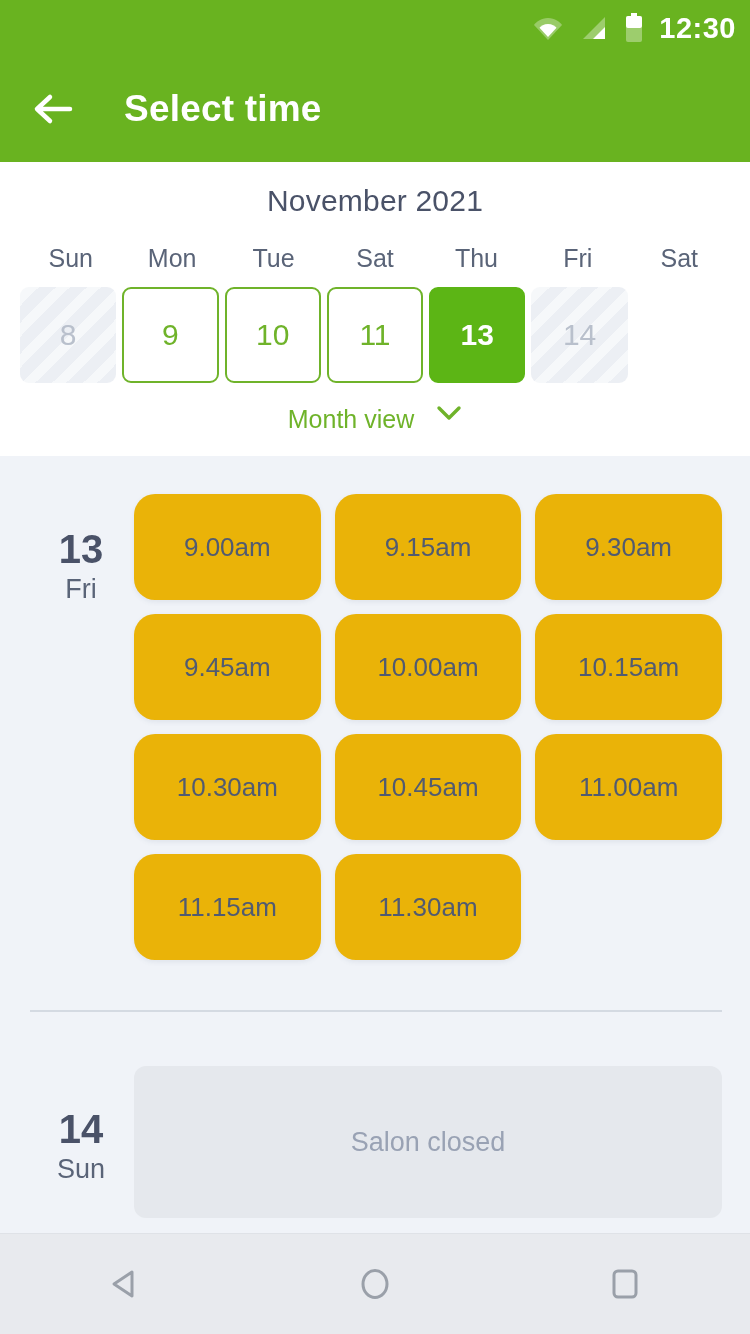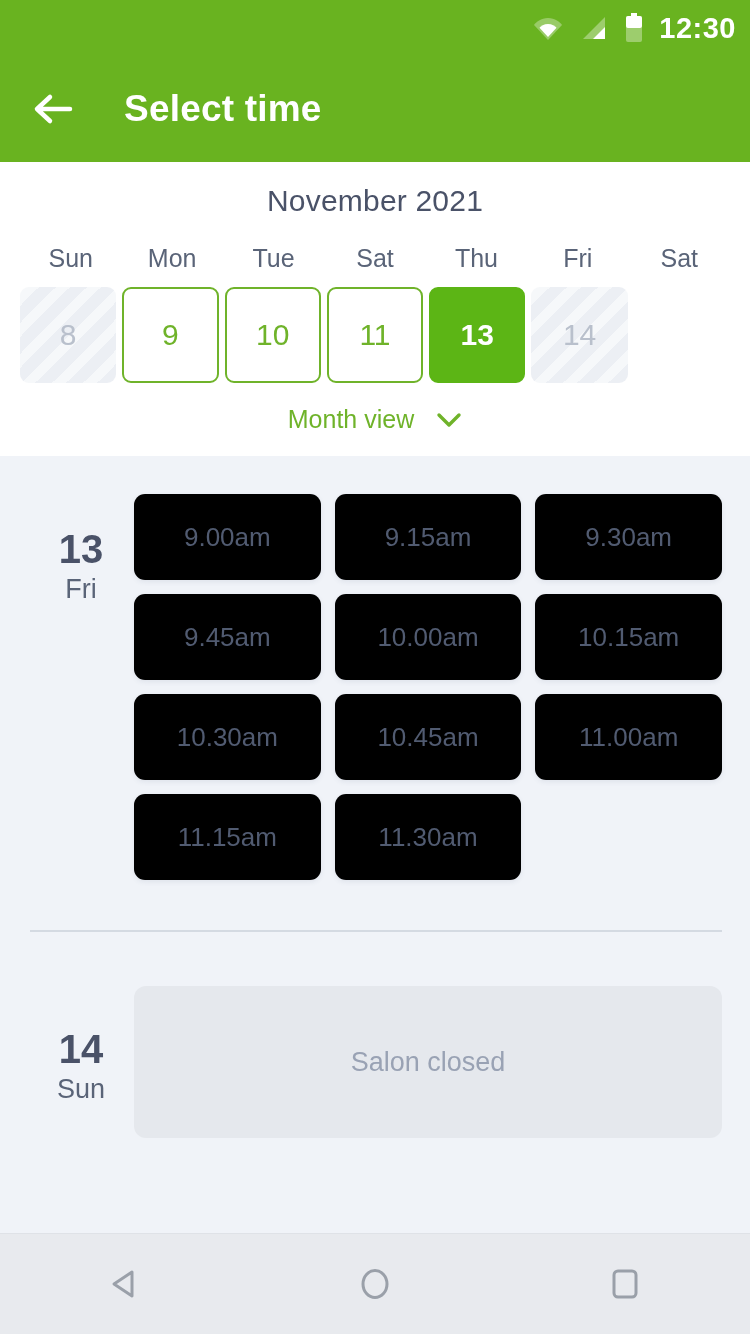--- a/index.html
+++ b/index.html
@@ -60,35 +60,35 @@
     border: 2px solid #5cb515;
   }
   .cal-day.disabled {
     color: #b9c0cc; border: 2px solid transparent;
     background-color: #eceff4;
     background-image: repeating-linear-gradient(135deg,
       rgba(255,255,255,0.55) 0px, rgba(255,255,255,0.55) 10px,
       rgba(0,0,0,0) 10px, rgba(0,0,0,0) 22px);
   }
   .cal-toggle {
-    margin-top: 22px; display: flex; align-items: center; justify-content: center; gap: 22px;
+    margin-top: 22px; display: flex; align-items: flex-start; justify-content: center; gap: 22px;
     cursor: pointer;
   }
   .cal-toggle-label { color: #6fb32a; font-size: 25px; }
   .chev { width: 26px; height: 16px; }
 
   
   .content { flex: 1; background: #f0f3f8; padding-top: 24px; overflow: hidden; }
   .day-group { display: flex; padding: 14px 28px 0 28px; }
   .day-label { width: 106px; flex: none; padding-top: 34px; text-align: center; }
   .day-num { color: #4a5268; font-size: 40px; font-weight: bold; line-height: 1.05; }
   .day-dow { color: #5a6478; font-size: 27px; margin-top: 4px; }
   .slots { flex: 1; display: grid; grid-template-columns: repeat(3, 1fr); gap: 14px 14px; }
   .slot {
-    height: 86px; background: #000000; border-radius: 11px;
+    height: 106px; background: #eab308; border-radius: 21px;
     display: flex; align-items: center; justify-content: center;
     color: #515b71; font-size: 26px;
     box-shadow: 0 2px 5px rgba(80,95,130,0.10);
     cursor: pointer;
   }
   .divider { height: 2px; background: #d4dae2; margin: 50px 28px 0 30px; }
   .closed-banner {
     flex: 1; min-height: 152px; background: #e5e8ed; border-radius: 12px;
     display: flex; align-items: center; justify-content: center;
     color: #99a2b4; font-size: 27px;

